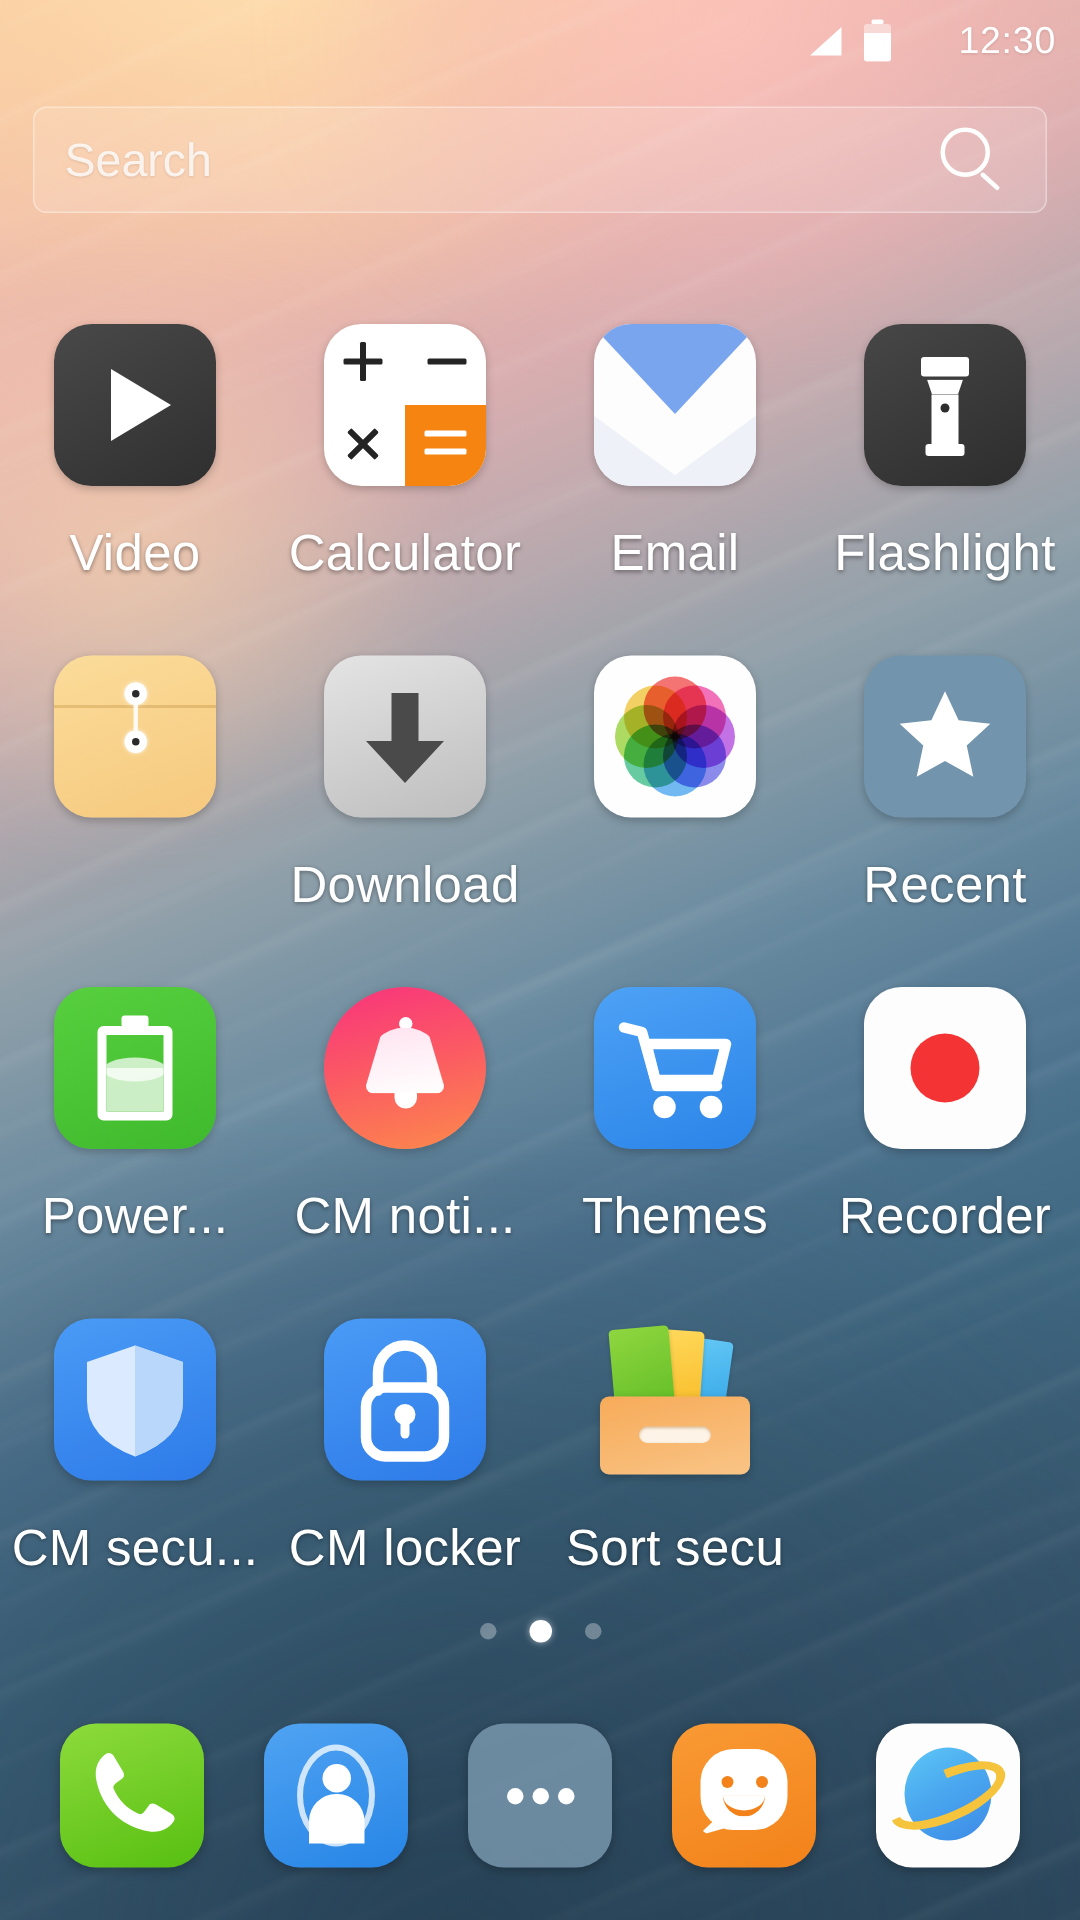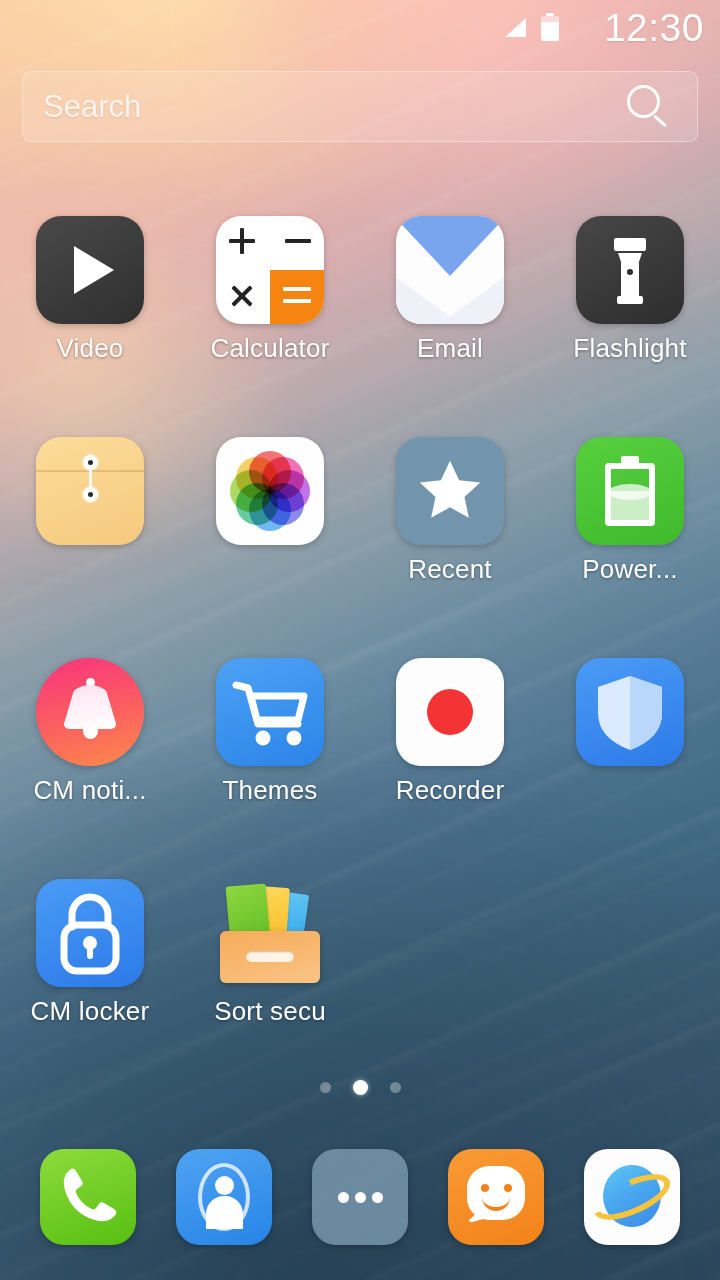--- a/index.html
+++ b/index.html
@@ -104,21 +104,21 @@
   }
   .sb-batt .body{
     position:absolute; left:1px; top:3px; width:18px; height:25px;
     background:rgba(255,255,255,.45); border-radius:2px; overflow:hidden;
   }
   .sb-batt .lvl{
     position:absolute; left:0; bottom:0; width:100%; height:76%;
     background:#ffffff;
   }
   .sb-time{
-    color:#fff; font-size:39px; letter-spacing:.5px;
+    color:#fff; font-size:25px; letter-spacing:.5px;
     font-weight:400; line-height:1;
     text-shadow:0 1px 2px rgba(0,0,0,.12);
     margin-left:32px;
   }
 
   
   #searchbar{
     position:absolute; left:22px; top:71px; width:676px; height:71px;
     z-index:5;
     border:1px solid rgba(255,255,255,.38);
@@ -157,22 +157,22 @@
     padding-top:10px;
   }
   .app-icon{
     width:108px; height:108px; position:relative;
     border-radius:25px;
     box-shadow:0 2px 6px rgba(0,0,0,.22);
     overflow:hidden;
     flex:0 0 108px;
   }
   .app-label{
-    margin-top:9px;
-    color:#ffffff; font-size:26px; font-weight:300;
+    margin-top:26px;
+    color:#ffffff; font-size:34px; font-weight:300;
     letter-spacing:.2px;
     white-space:nowrap;
     text-shadow:0 1px 3px rgba(0,0,0,.40);
   }
 
   
   .ic-video{ background:linear-gradient(150deg,#494949,#2f2f2f); }
   .ic-video .tri{
     position:absolute; left:38px; top:30px;
     width:0; height:0;
@@ -437,20 +437,27 @@
 
   <div class="app">
     <div class="app-icon ic-filem">
       <div class="seam"></div>
         <div class="str"></div>
       <div class="btn b1"></div>
         <div class="btn b2"></div>
     </div>
   </div>
 
+  <div class="app">
+    <div class="app-icon ic-dl">
+      <div class="stem"></div>
+        <div class="head"></div>
+    </div>
+    <div class="app-label">Download</div>
+  </div>
 
   <div class="app">
     <div class="app-icon ic-desk" id="deskflower">
         <div class="pet" style="background: rgb(242, 81, 78); left: 33px; top: 14px; width: 42px; height: 42px;"></div>
         <div class="pet" style="background: rgb(239, 79, 168); left: 46.435px; top: 19.565px; width: 42px; height: 42px;"></div>
         <div class="pet" style="background: rgb(180, 79, 224); left: 52px; top: 33px; width: 42px; height: 42px;"></div>
         <div class="pet" style="background: rgb(111, 111, 232); left: 46.435px; top: 46.435px; width: 42px; height: 42px;"></div>
         <div class="pet" style="background: rgb(79, 168, 239); left: 33px; top: 52px; width: 42px; height: 42px;"></div>
         <div class="pet" style="background: rgb(63, 192, 138); left: 19.565px; top: 46.435px; width: 42px; height: 42px;"></div>
         <div class="pet" style="background: rgb(154, 210, 60); left: 14px; top: 33px; width: 42px; height: 42px;"></div>
@@ -507,20 +514,21 @@
     <div class="app-label">Recorder</div>
   </div>
 
   <div class="app">
     <div class="app-icon ic-cmsec">
       <svg width="108" height="108" viewBox="0 0 108 108">
         <path d="M54 18 L86 29 L86 55 Q86 80 54 92 Q22 80 22 55 L22 29 Z" fill="#dbeaff"></path>
         <path d="M54 18 L86 29 L86 55 Q86 80 54 92 Z" fill="#b9d6fb"></path>
       </svg>
     </div>
+    <div class="app-label">CM secu...</div>
   </div>
 
   <div class="app">
     <div class="app-icon ic-cmlock">
       <svg width="108" height="108" viewBox="0 0 108 108">
         <path d="M36 48 L36 36 A18 18 0 0 1 72 36 L72 44" fill="none" stroke="#fff" stroke-width="7" stroke-linecap="round"></path>
         <rect x="28" y="46" width="52" height="46" rx="13" fill="none" stroke="#fff" stroke-width="7"></rect>
         <circle cx="54" cy="64" r="7" fill="#fff"></circle>
         <rect x="51" y="66" width="6" height="14" rx="3" fill="#fff"></rect>
       </svg>

